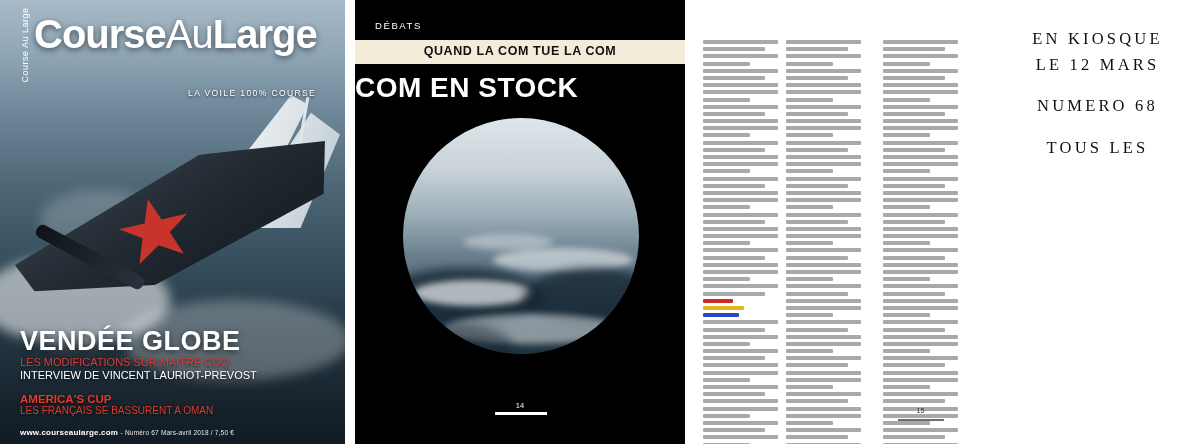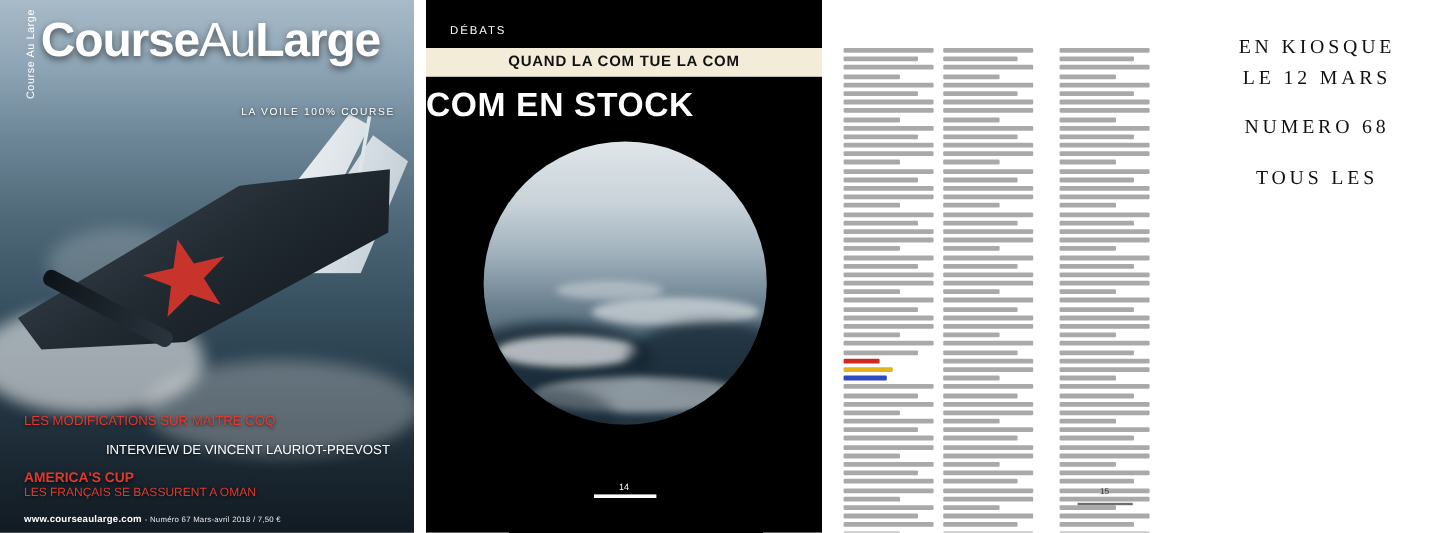--- a/index.html
+++ b/index.html
@@ -109,21 +109,21 @@
     top: 40px;
     width: 110px;
     transform: rotate(-90deg);
     color: #ffffff;
     font-size: 9px;
     letter-spacing: 0.5px;
     text-align: center;
   }
   .cover-tagline {
     position: absolute;
-    left: 201px;
+    left: 188px;
     top: 88px;
     color: #ffffff;
     font-size: 8.5px;
     letter-spacing: 1.4px;
     text-shadow: 0 1px 3px rgba(0,0,0,0.8);
   }
   .cover-blocks {
     position: absolute;
     left: 20px;
     bottom: 28px;
@@ -144,23 +144,22 @@
     text-shadow: 0 1px 4px rgba(0,0,0,0.7);
   }
   .cover-red {
     font-size: 11px;
     color: #e03a2f;
     margin-top: 1px;
     text-shadow: 0 1px 3px rgba(0,0,0,0.8);
   }
   .cover-sub {
     font-size: 11px;
-    margin-top: 12px;
+    margin-top: 1px;
     text-shadow: 0 1px 3px rgba(0,0,0,0.8);
-    text-align: right;
   }
   .cover-sec {
     margin-top: 12px;
     font-size: 11.5px;
     font-weight: bold;
     color: #e03a2f;
     text-shadow: 0 1px 3px rgba(0,0,0,0.8);
   }
   .cover-sec-sub {
     font-size: 10px;
@@ -359,20 +358,21 @@
 
     <div class="cover-vertical">Course Au Large</div>
 
     <div class="cover-masthead">
       <span>Course</span><span class="thin">Au</span><span>Large</span>
     </div>
 
     <div class="cover-tagline">LA VOILE 100% COURSE</div>
 
     <div class="cover-blocks">
+      <div class="cover-h1">VENDÉE GLOBE</div>
       <div class="cover-red">LES MODIFICATIONS SUR MAITRE COQ</div>
       <div class="cover-sub">INTERVIEW DE VINCENT LAURIOT-PREVOST</div>
       <div class="cover-sec">AMERICA'S CUP</div>
       <div class="cover-sec-sub">LES FRANÇAIS SE BASSURENT A OMAN</div>
     </div>
 
     <div class="cover-footer">
       <span class="site">www.courseaularge.com</span>
       <span class="meta">- Numéro 67 Mars-avril 2018 / 7,50 €</span>
     </div>

